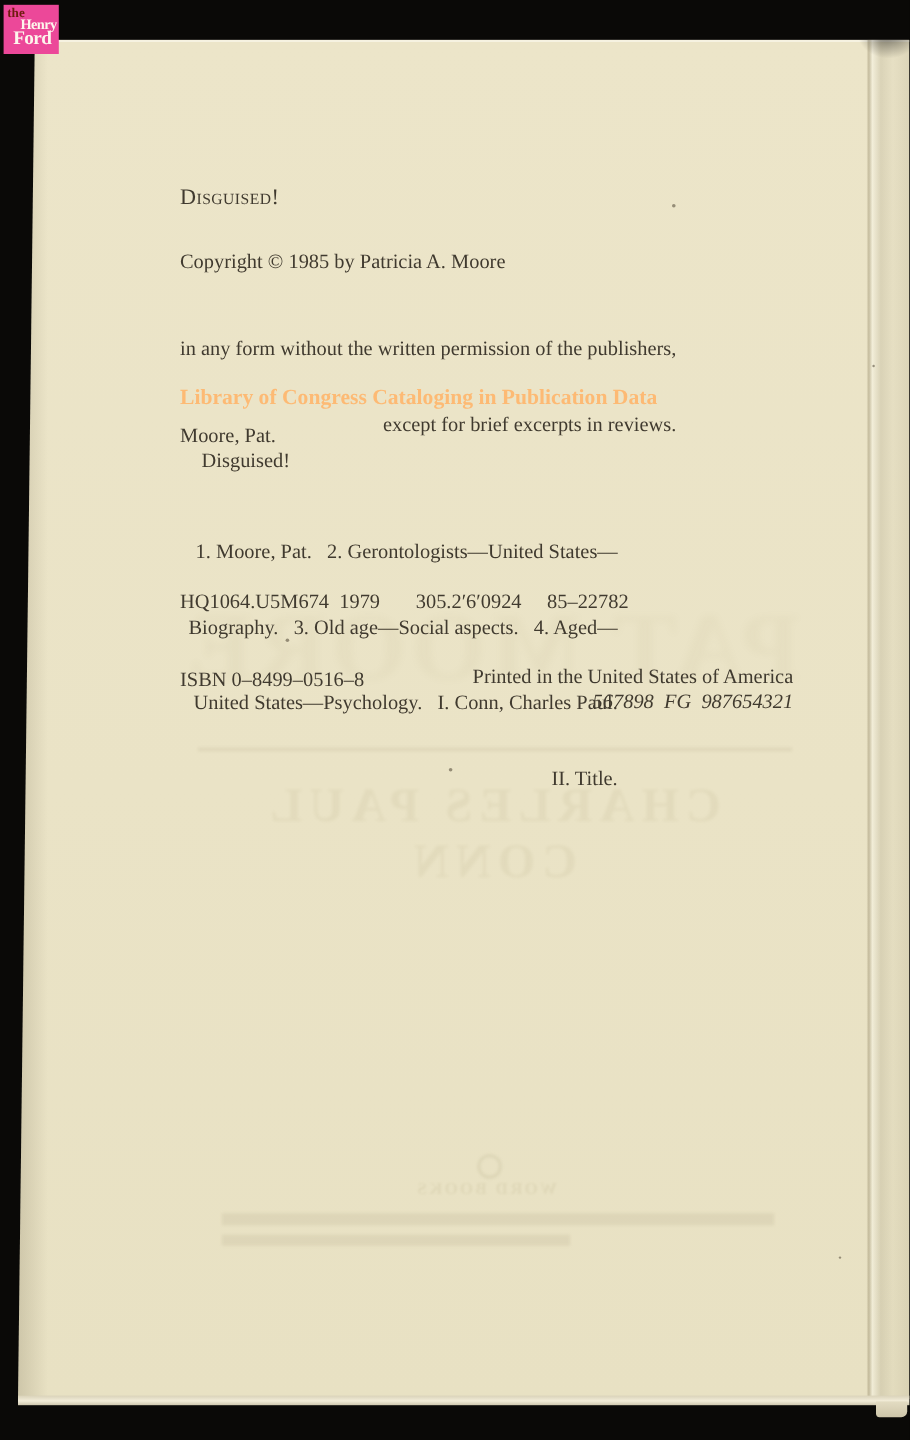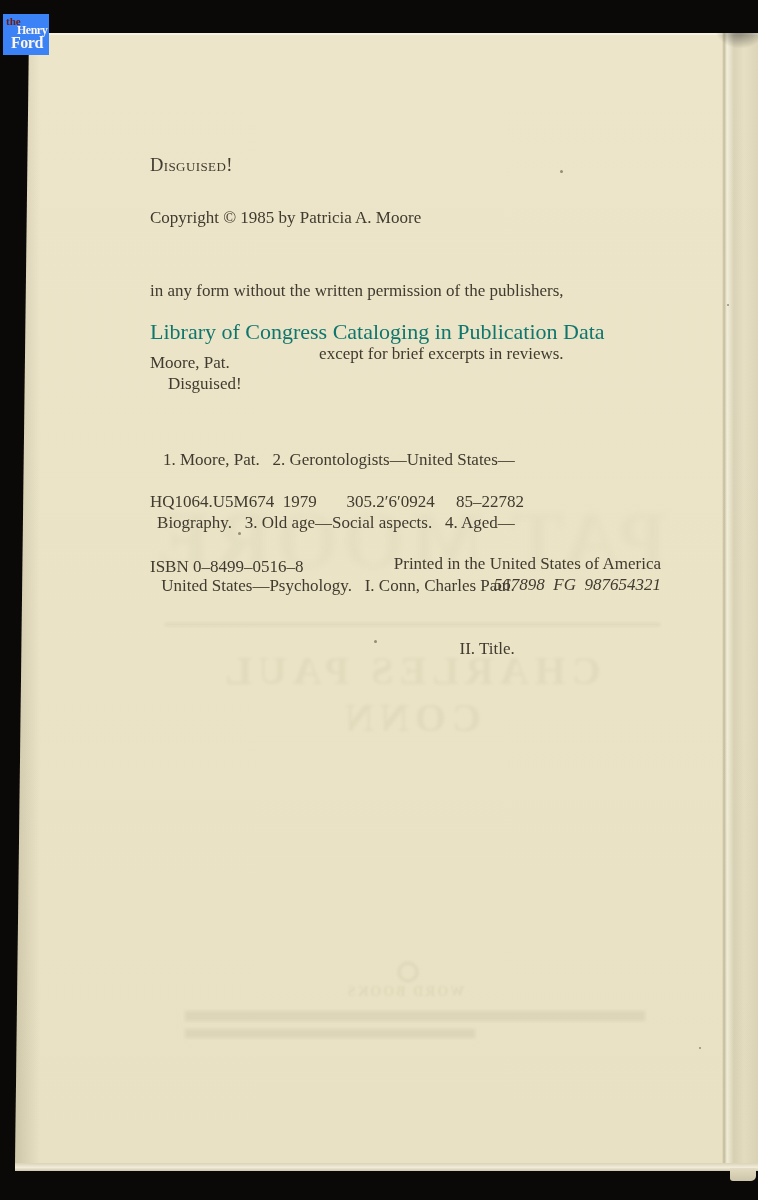--- a/index.html
+++ b/index.html
@@ -44,22 +44,22 @@
     background: linear-gradient(180deg, #d9d2b9 0%, #f2ecd8 55%, #cfc8ae 100%);
   }
   .stacked-pages-corner {
     position: absolute; left: 730px; top: 1168px; width: 26px; height: 13px;
     background: linear-gradient(180deg, #e3dcc2, #cdc5a9);
     border-radius: 0 0 5px 3px;
   }
 
   
   .archive-logo {
-    position: absolute; left: 3px; top: 14px; width: 46px; height: 41px;
-    background: #3b82f6;
+    position: absolute; left: 3px; top: 4px; width: 46px; height: 41px;
+    background: #ec4899;
   }
   .archive-logo .the {
     position: absolute; left: 3px; top: 1px;
     font: bold 11px/12px "Liberation Serif", serif; color: #6f1c0e;
     letter-spacing: 0px;
   }
   .archive-logo .henry {
     position: absolute; left: 14px; top: 10px;
     font: bold 12px/12px "Liberation Serif", serif; color: #fdf6ec;
     letter-spacing: -0.5px;
@@ -78,21 +78,21 @@
   }
   .content .abs { position: absolute; left: 0; white-space: pre; text-align: right; }
   .book-title {
     top: 155px;
     font-variant: small-caps;
     font-size: 18.5px;
     letter-spacing: 0.4px;
   }
   .copyright-line { top: 195px; margin-top: 12px; }
   .rights-block  { top: 238px; }
-  .loc-heading   { top: 321px; font-weight: normal; font-size: 22px; color: #0f766e; }
+  .loc-heading   { top: 321px; font-weight: bold; font-size: 18px; color: #fdba74; }
   .catalog-author { top: 352px; }
   .catalog-title  { top: 373px; padding-left: 18px; }
   .catalog-block  { top: 407px; }
   .catalog-block .line { white-space: pre; }
   .catalog-block .line:first-child { padding-left: 13px; }
   .classification-line { top: 491px; }
   .isbn-line { top: 512px; margin-top: 44px; }
   .printed-line { top: 553px; width: 528px; text-align: center; transform: translateX(-17px); }
   .printing-numbers { top: 574px; width: 528px; text-align: center; transform: translateX(-17px); font-style: italic; }
 

